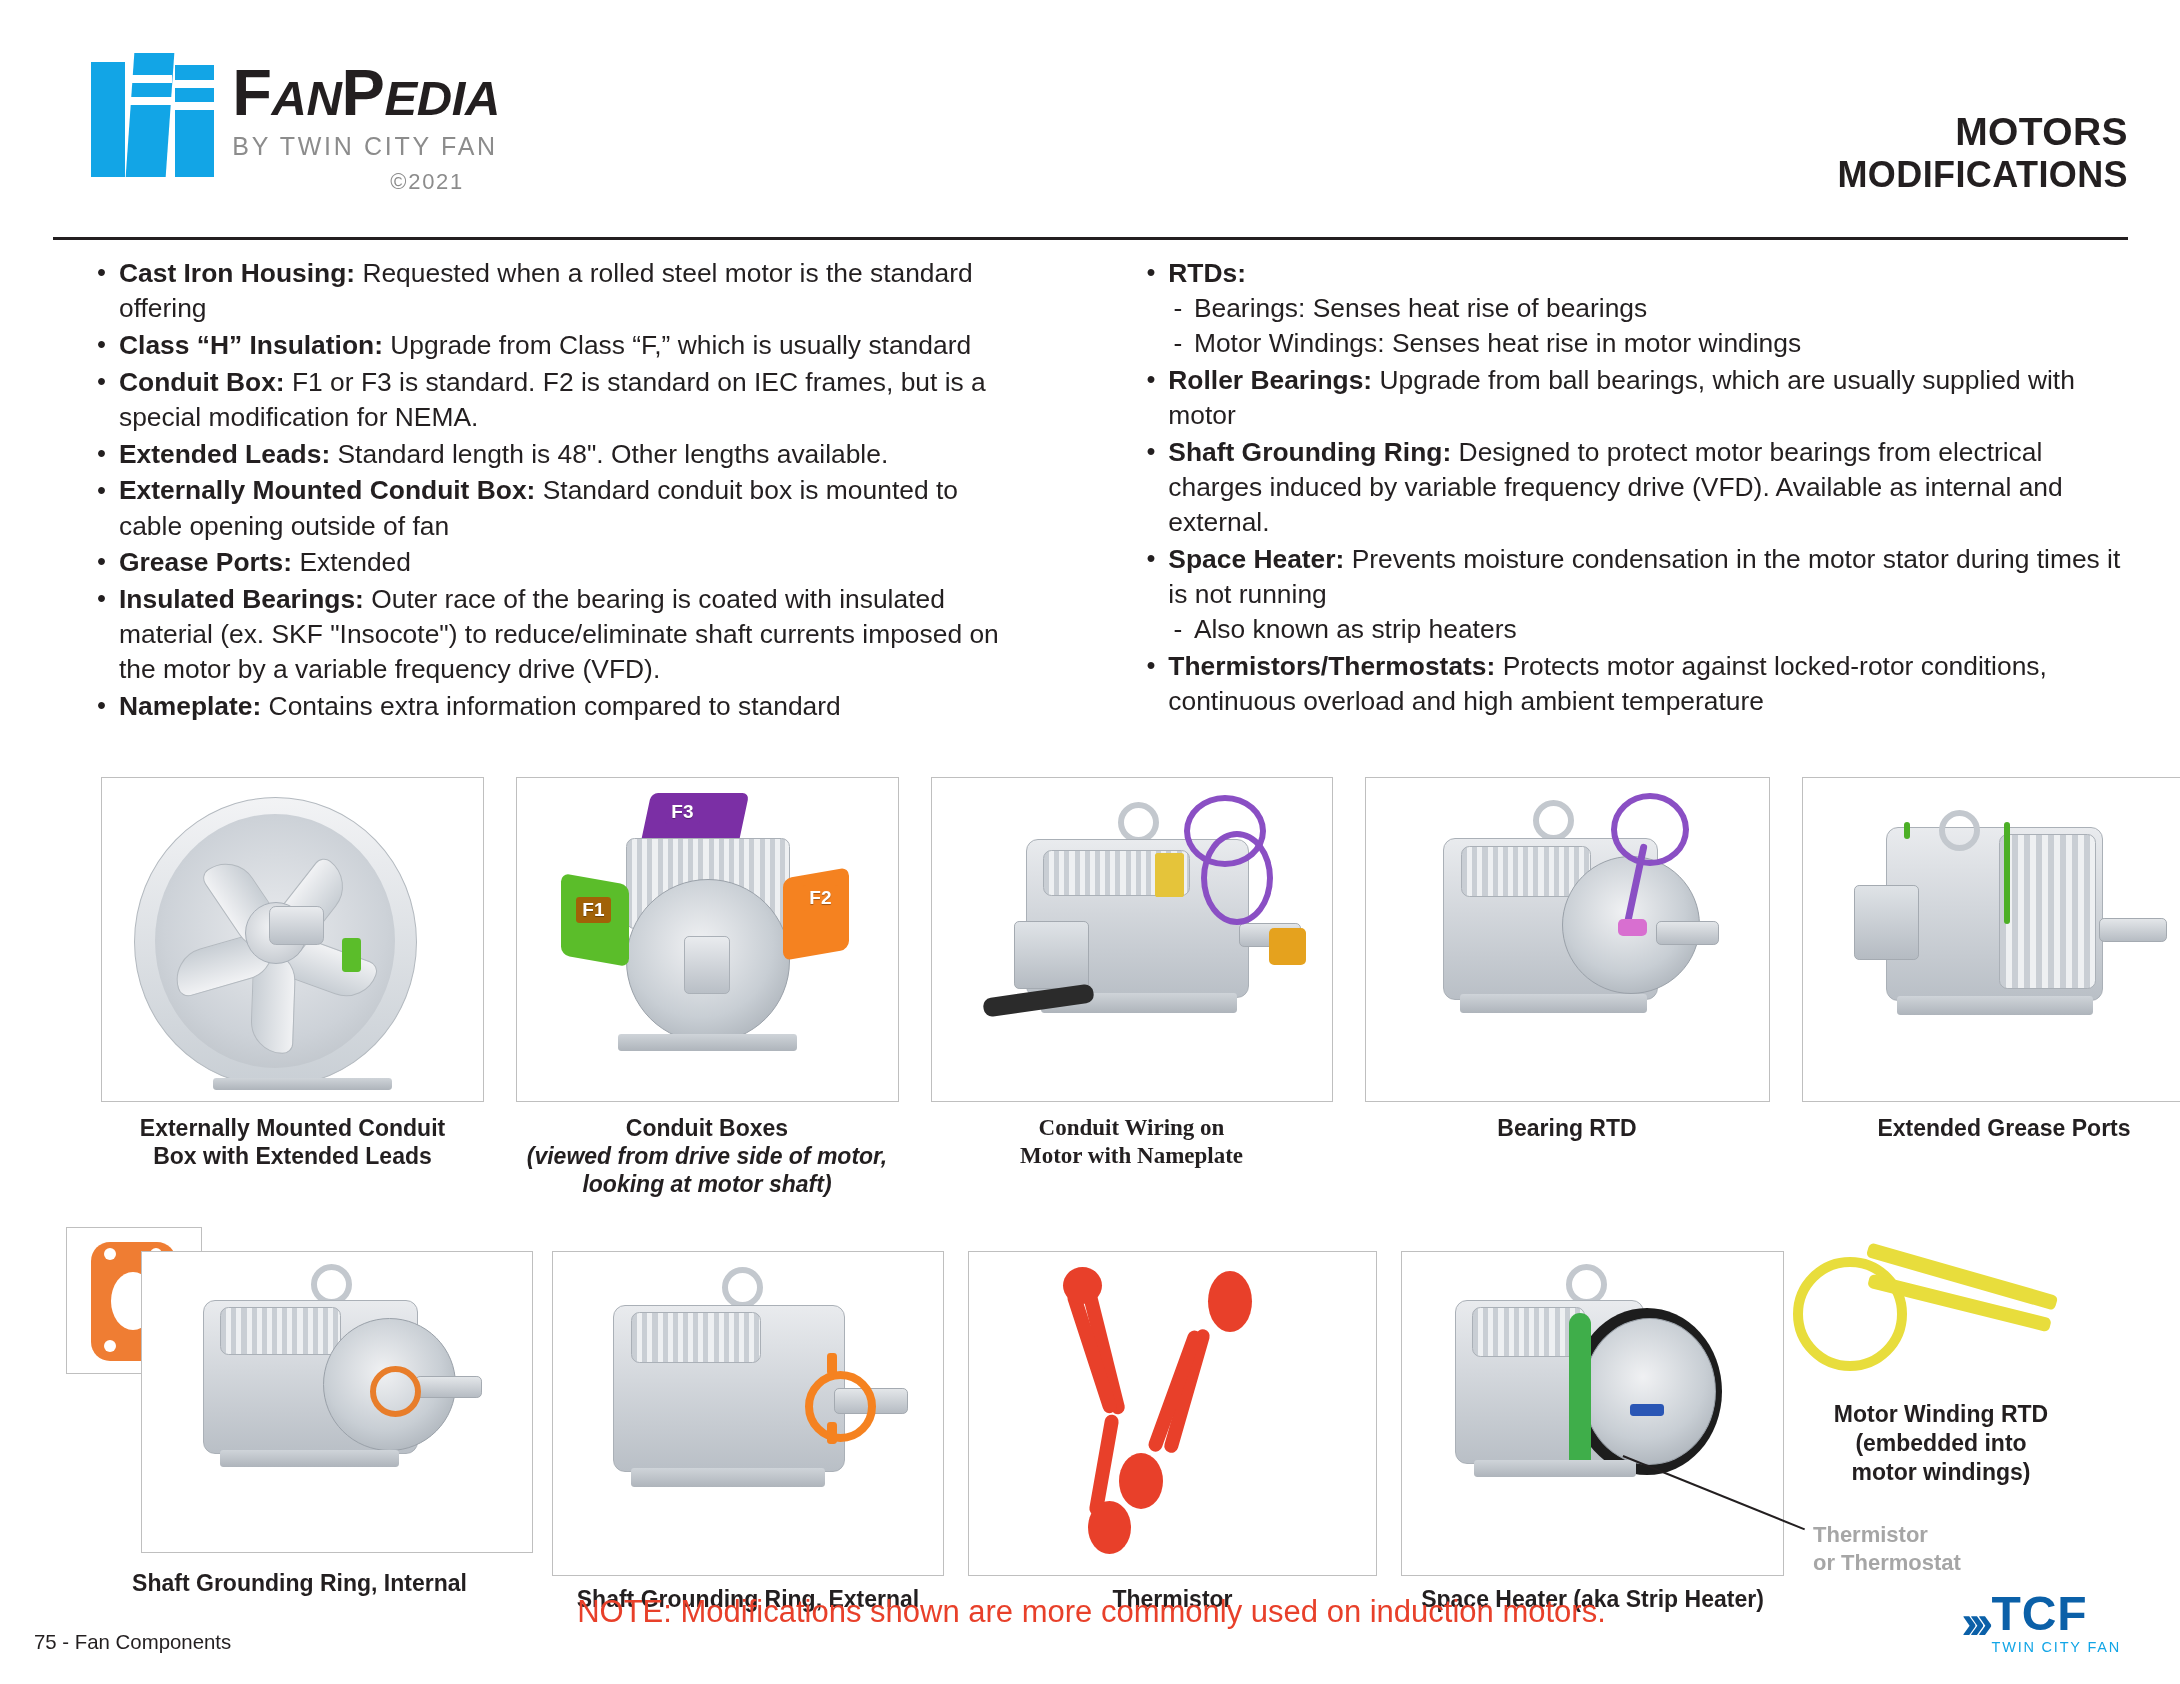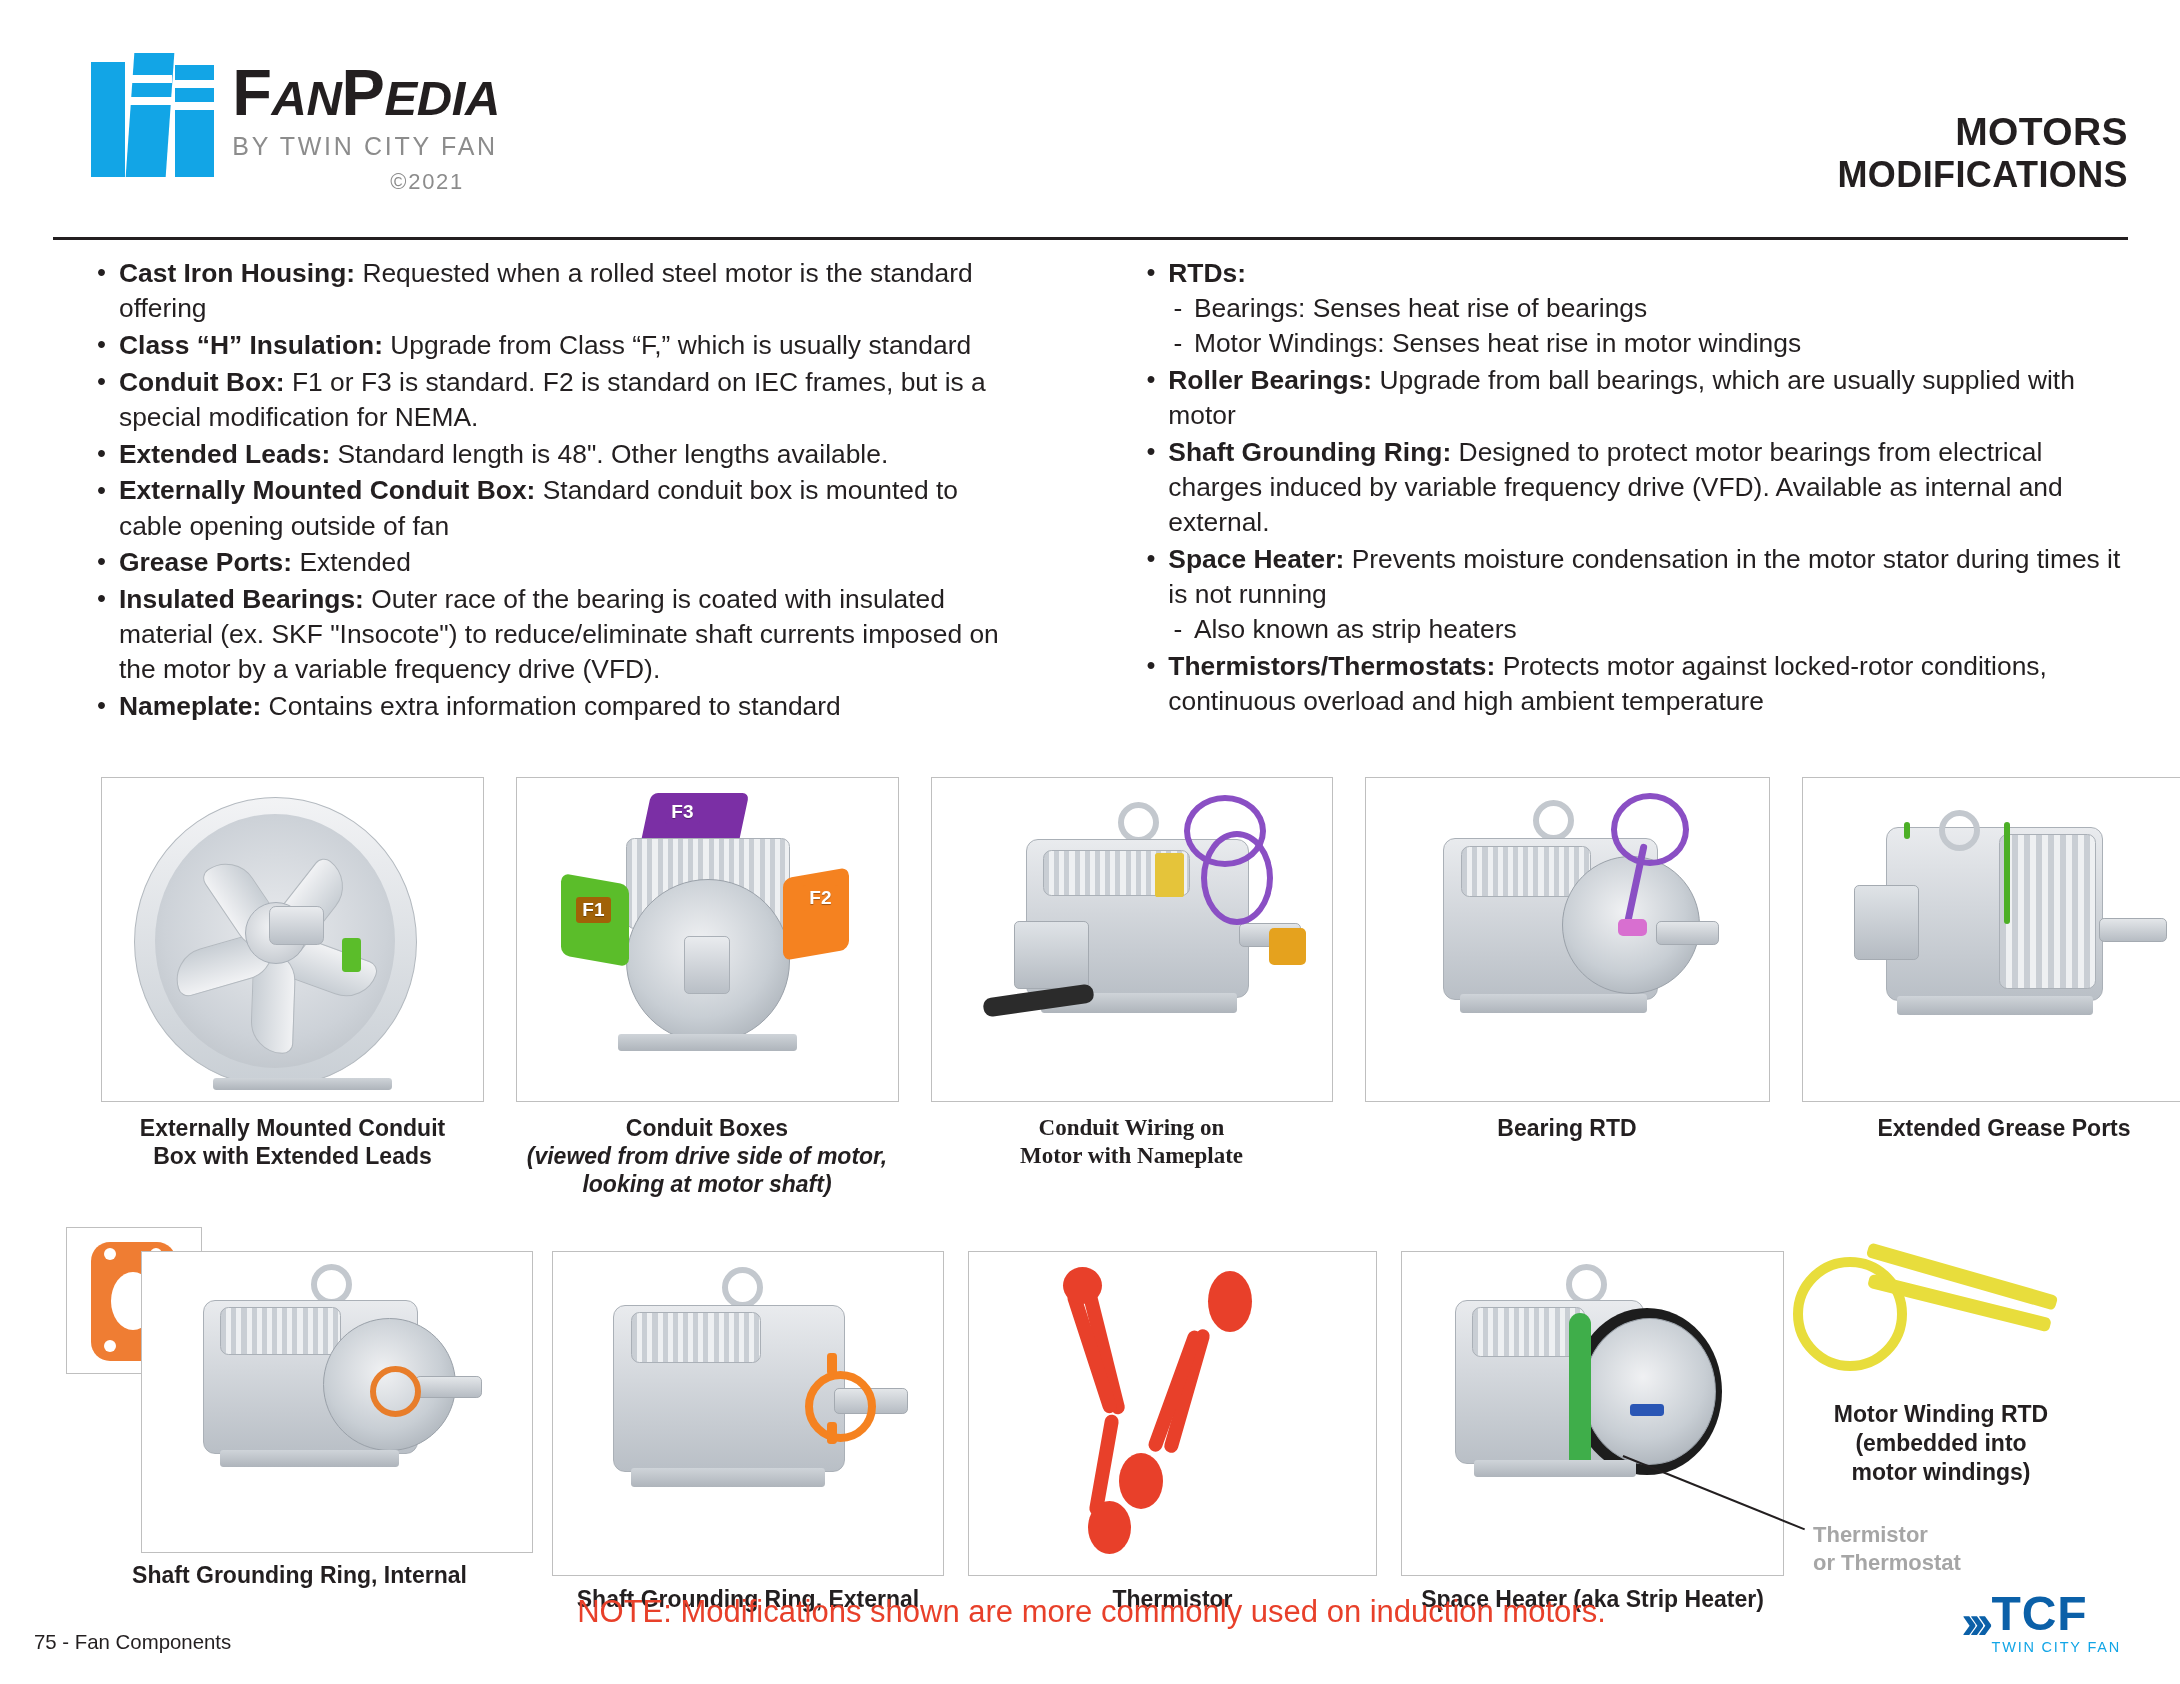--- a/index.html
+++ b/index.html
@@ -574,21 +574,21 @@
       </div>
       <div class="cap">
         <div>Extended Grease Ports</div>
       </div>
     </div>
 
   </div>
 
   <div class="figrow row2">
 
-    <div class="fig" style="width:467px;">
+    <div class="fig" style="width:467px;gap:8px;">
       <div style="position:relative;width:467px;height:325px;">
         <div class="frame" style="position:absolute;left:0;top:0;width:136px;height:147px;">
           <div class="gasket-outer" style="left:24px;top:13.6px;width:85px;height:119px;"></div>
           <div class="gasket-hole" style="left:44px;top:44px;width:44px;height:58px;"></div>
           <div class="gasket-hole" style="left:37px;top:20.4px;width:12px;height:12px;"></div>
           <div class="gasket-hole" style="left:83px;top:20.4px;width:12px;height:12px;"></div>
           <div class="gasket-hole" style="left:37px;top:112px;width:12px;height:12px;"></div>
           <div class="gasket-hole" style="left:83px;top:112px;width:12px;height:12px;"></div>
         </div>
         <div class="frame" style="position:absolute;left:75px;top:24px;width:392px;height:302px;">

